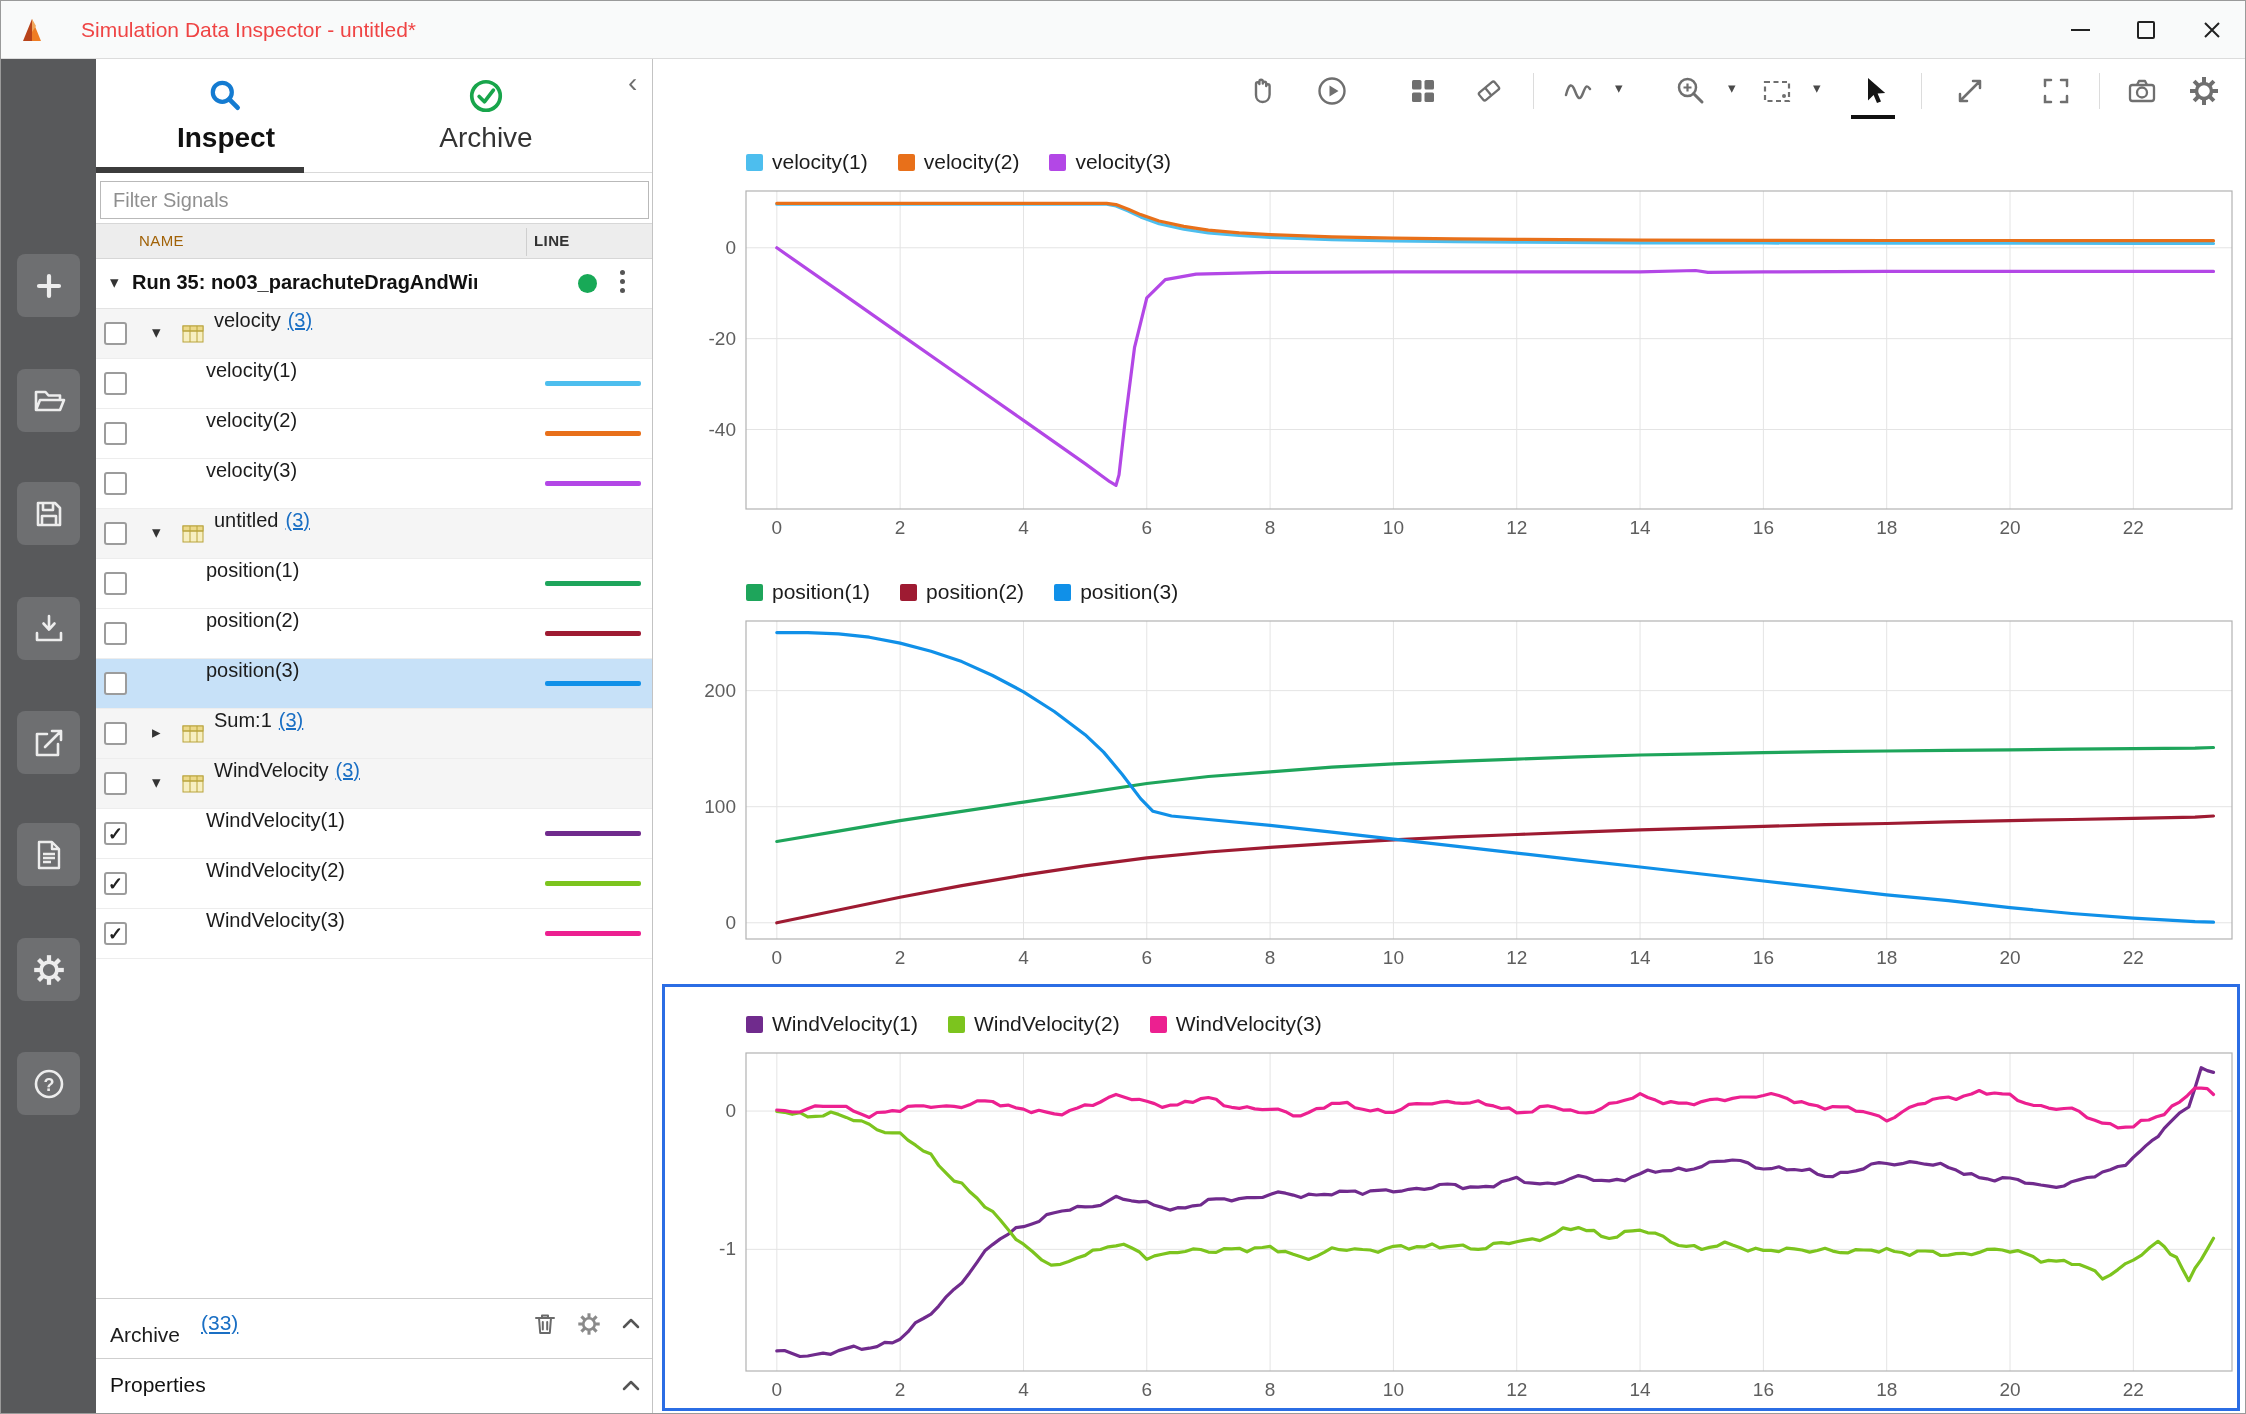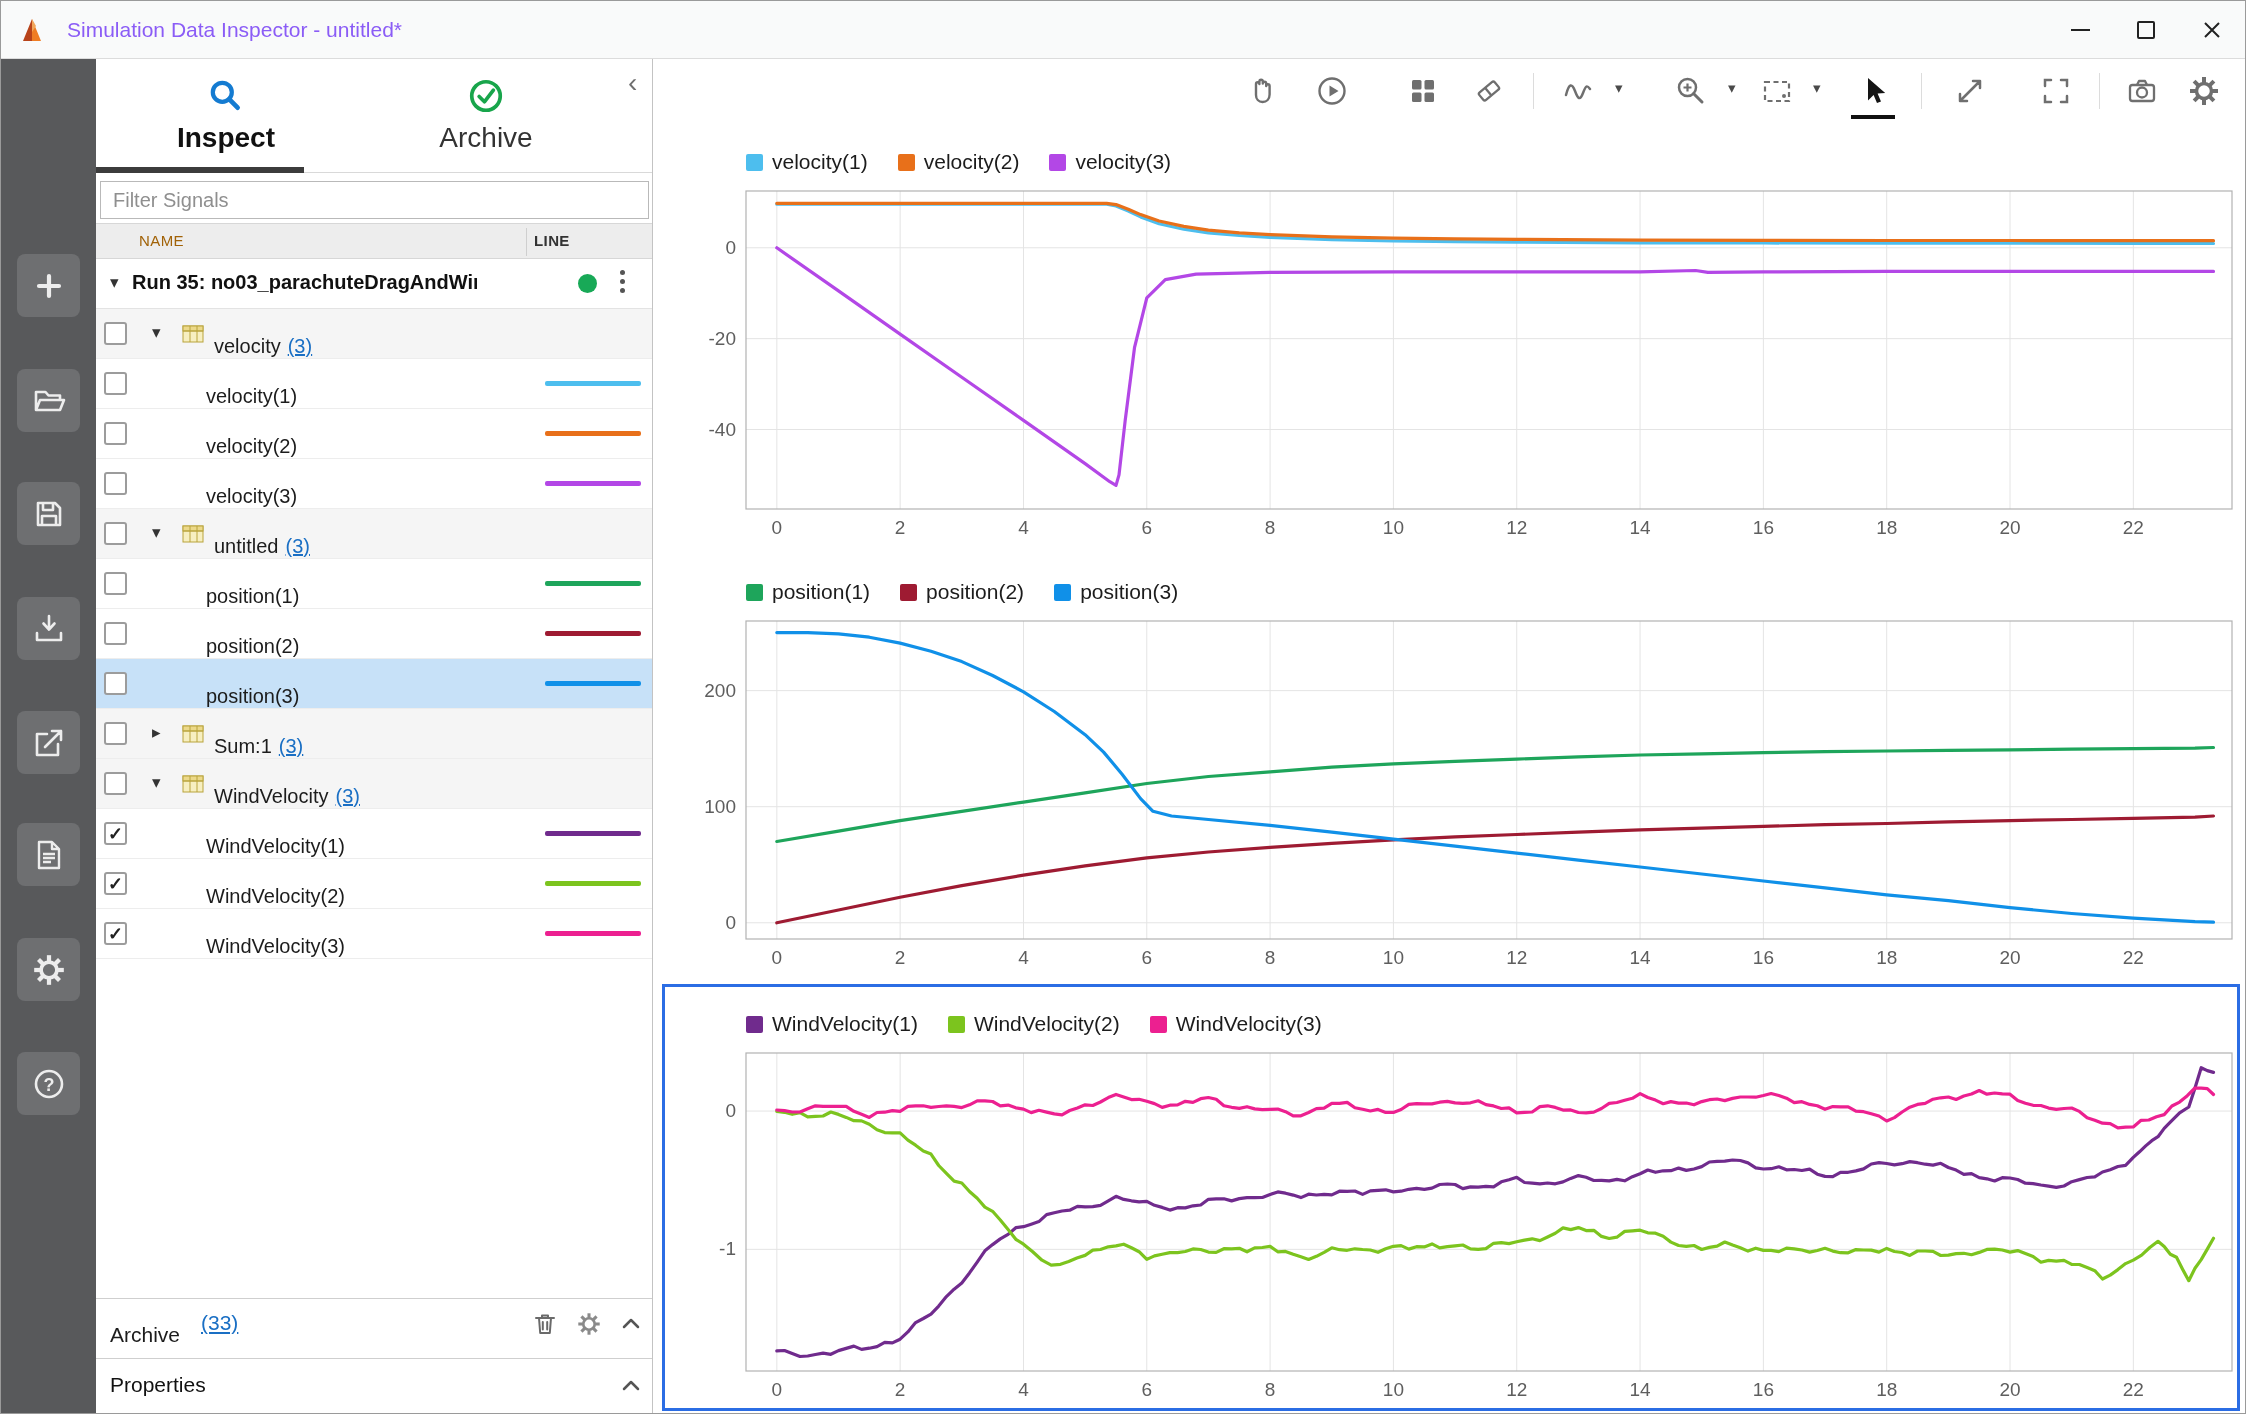--- a/index.html
+++ b/index.html
@@ -3,21 +3,21 @@
 <meta charset="utf-8">
 <style>
   *{box-sizing:border-box;margin:0;padding:0}
   html,body{width:2246px;height:1414px}
   body{font-family:"Liberation Sans",sans-serif;background:#fff}
   .window{position:relative;width:2246px;height:1414px;background:#fff;overflow:hidden;border:1px solid #9a9a9a}
 
   
   .titlebar{position:absolute;left:0;top:0;width:100%;height:58px;background:#f9fafa;border-bottom:1px solid #dcdcdc;display:flex;align-items:center}
   .app-logo{margin-left:18px}
-  .title{font-size:21px;color:#8b5cf6;margin-left:16px}
+  .title{font-size:21px;color:#ef4444;margin-left:30px}
   .win-controls{position:absolute;right:0;top:0;height:100%;display:flex}
   .win-btn{width:66px;height:100%;display:flex;align-items:center;justify-content:center;cursor:default}
   .min-glyph{width:19px;border-top:2px solid #222}
   .max-glyph{width:18px;height:18px;border:2px solid #222;border-radius:2px}
 
   
   .leftstrip{position:absolute;left:0;top:58px;width:95px;height:1356px;background:#58595b}
   .tile{position:absolute;left:16px;width:63px;height:63px;background:#6e6f71;border-radius:8px;display:flex;align-items:center;justify-content:center}
 
   
@@ -43,21 +43,21 @@
   .kebab i{width:5px;height:5px;border-radius:50%;background:#555}
 
   .tree{position:absolute;left:0;top:250px;width:100%}
   .tree-row{position:relative;height:50px;border-bottom:1px solid #ededed;background:#fff}
   .tree-row.group{background:#f5f5f5}
   .tree-row.selected{background:#c7e1f8}
   .checkbox{position:absolute;left:8px;top:13px;width:23px;height:23px;border:2px solid #9c9c9c;border-radius:3px;background:#fff;display:flex;align-items:center;justify-content:center}
   .checkbox.checked::after{content:"\2713";font-size:18px;font-weight:bold;color:#222}
   .tree-caret{position:absolute;left:56px;top:13px;font-size:17px;color:#333;width:18px}
   .tbl-icon{position:absolute;left:86px;top:16px}
-  .lblwrap{position:absolute;top:0;height:100%;display:flex;align-items:flex-end;gap:7px}
+  .lblwrap{position:absolute;top:0;height:100%;display:flex;align-items:flex-start;gap:7px}
   .lblwrap.grp{left:118px}
   .lblwrap.sig{left:110px}
   .sig-label,.grp-label{font-size:20px;color:#1c1c1c;white-space:nowrap}
   .count-link{font-size:20px;color:#1a6fc4;text-decoration:underline}
   .line-cell{position:absolute;left:449px;top:0;width:100px;height:100%;display:flex;align-items:center}
   .swatch{width:96px;height:5px;border-radius:2px}
 
   .archive-row{position:absolute;left:0;top:1239px;width:100%;height:50px;border-top:1px solid #cfcfcf;background:#fff}
   .archive-label{position:absolute;left:14px;top:24px;font-size:21px;color:#1c1c1c}
   .archive-count{position:absolute;left:105px;top:12px;font-size:21px;color:#1a6fc4;text-decoration:underline}

